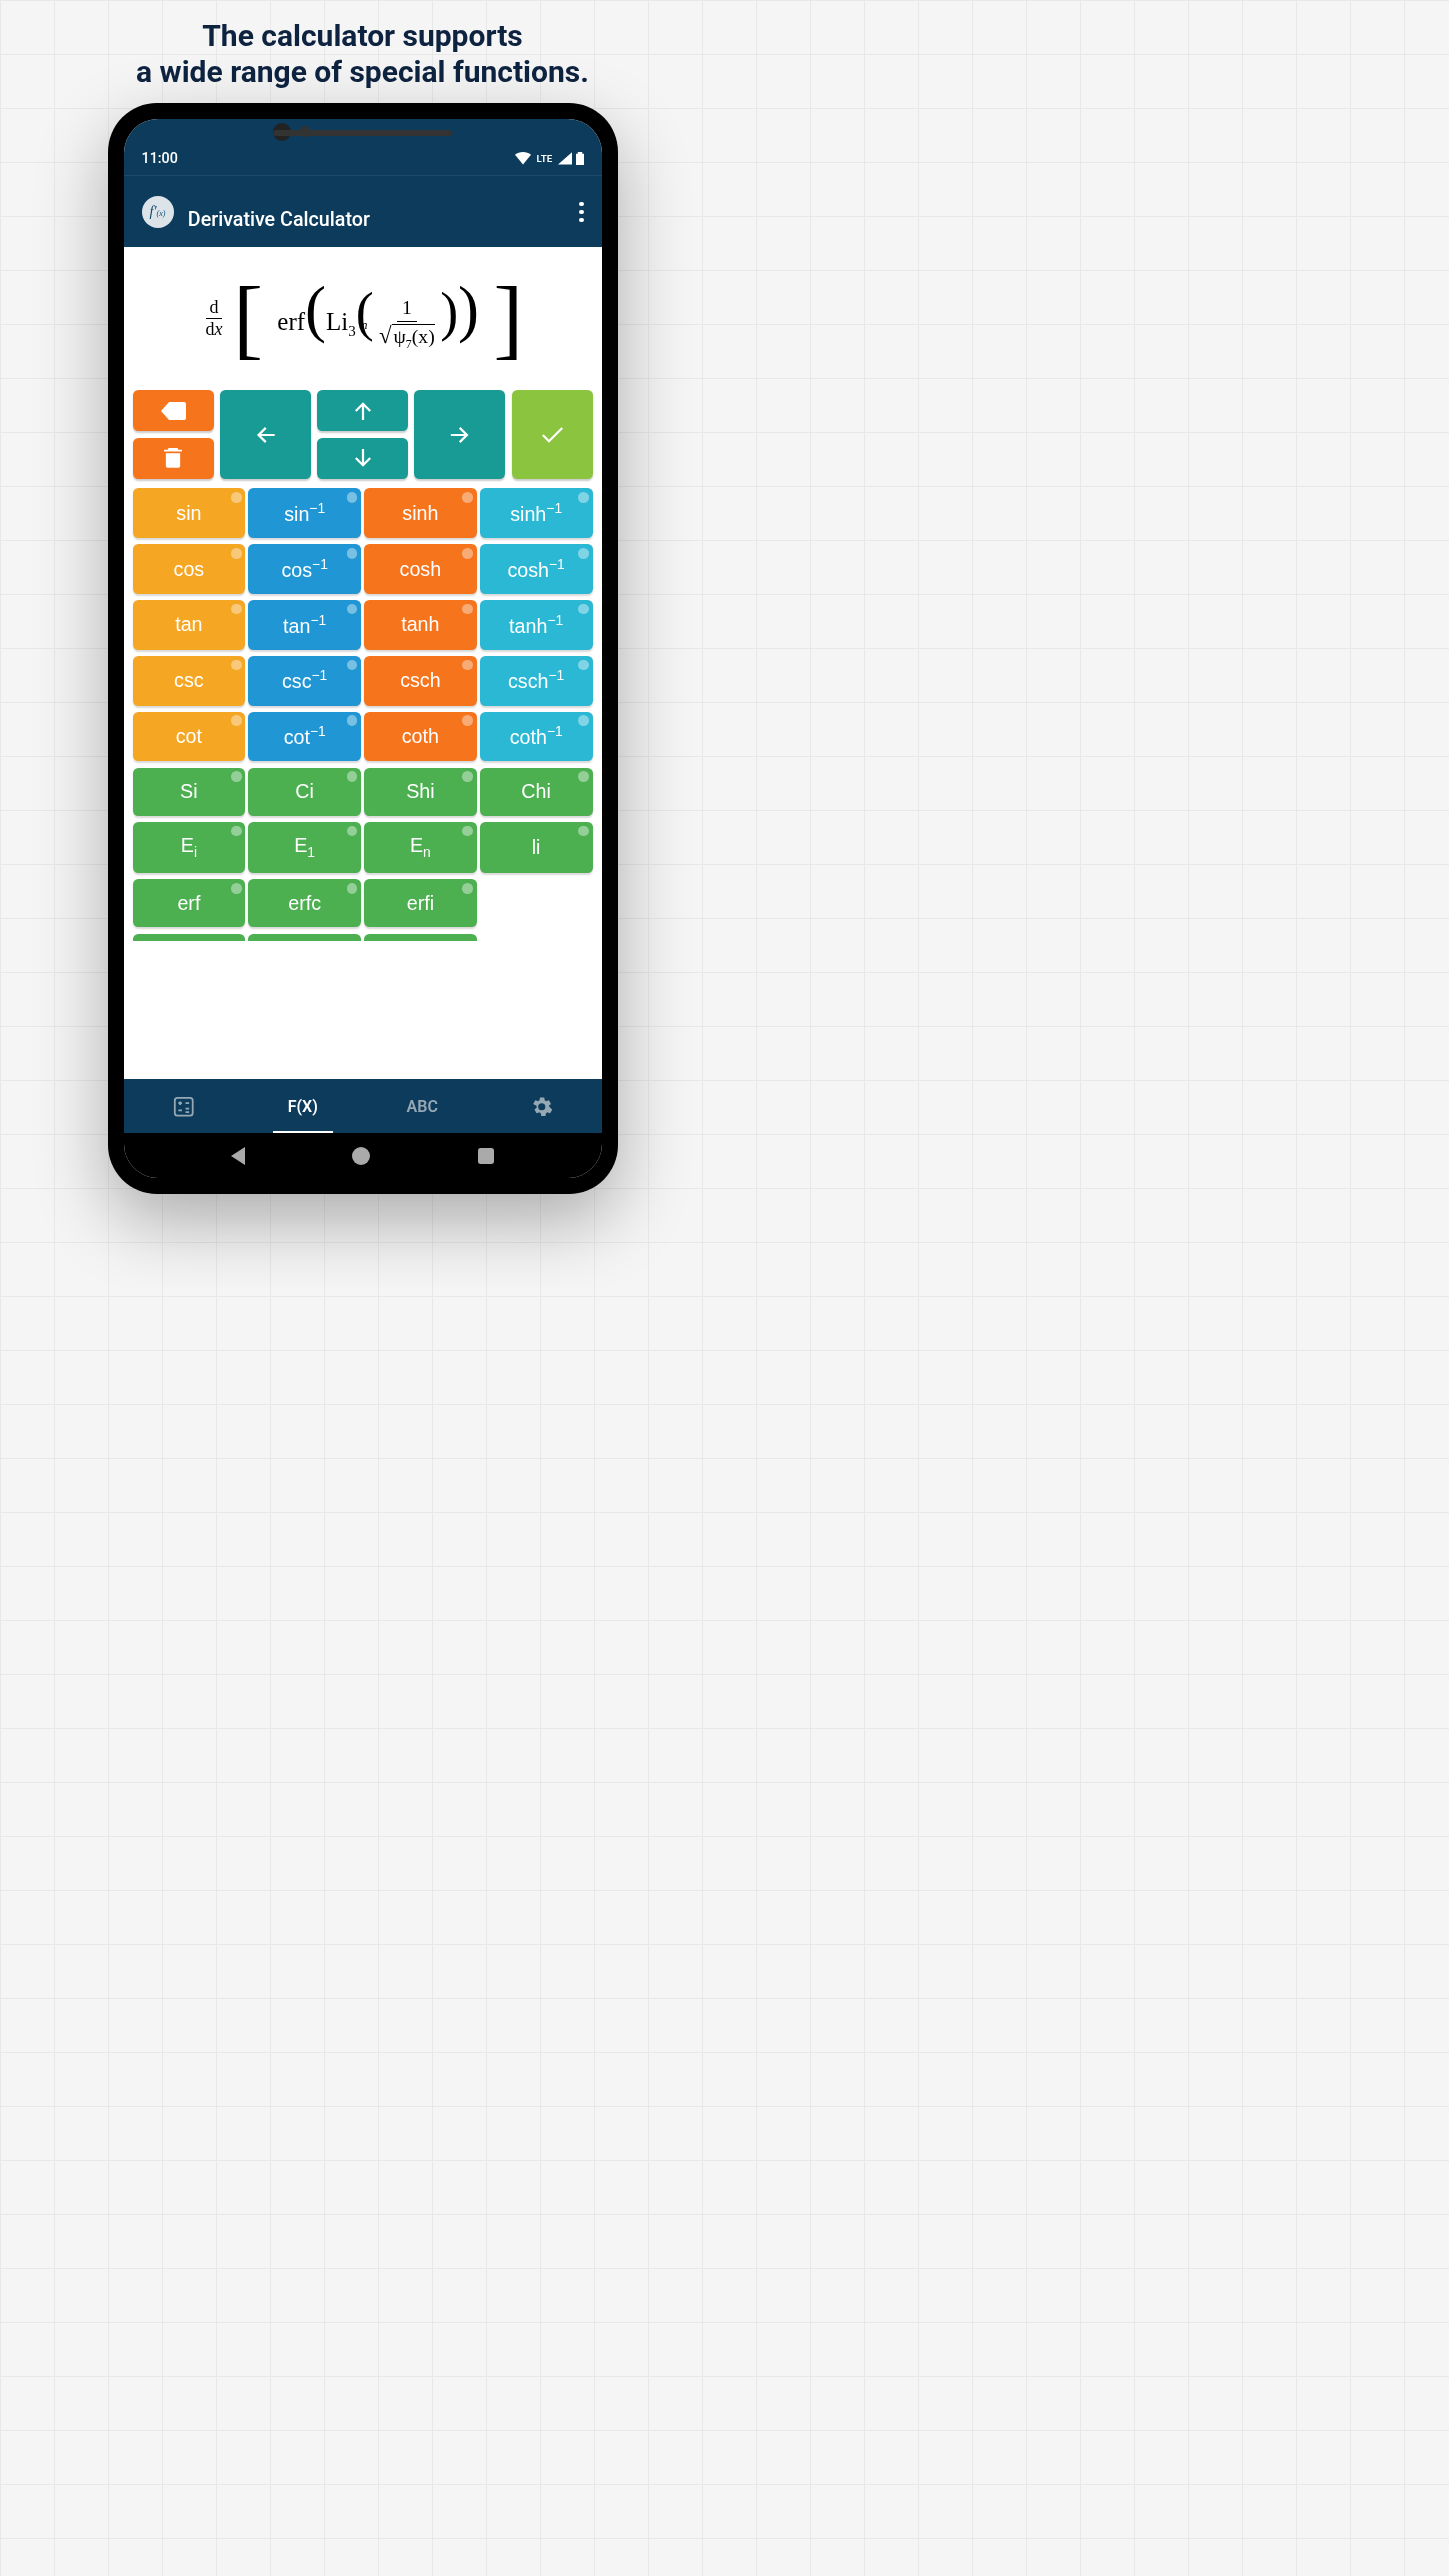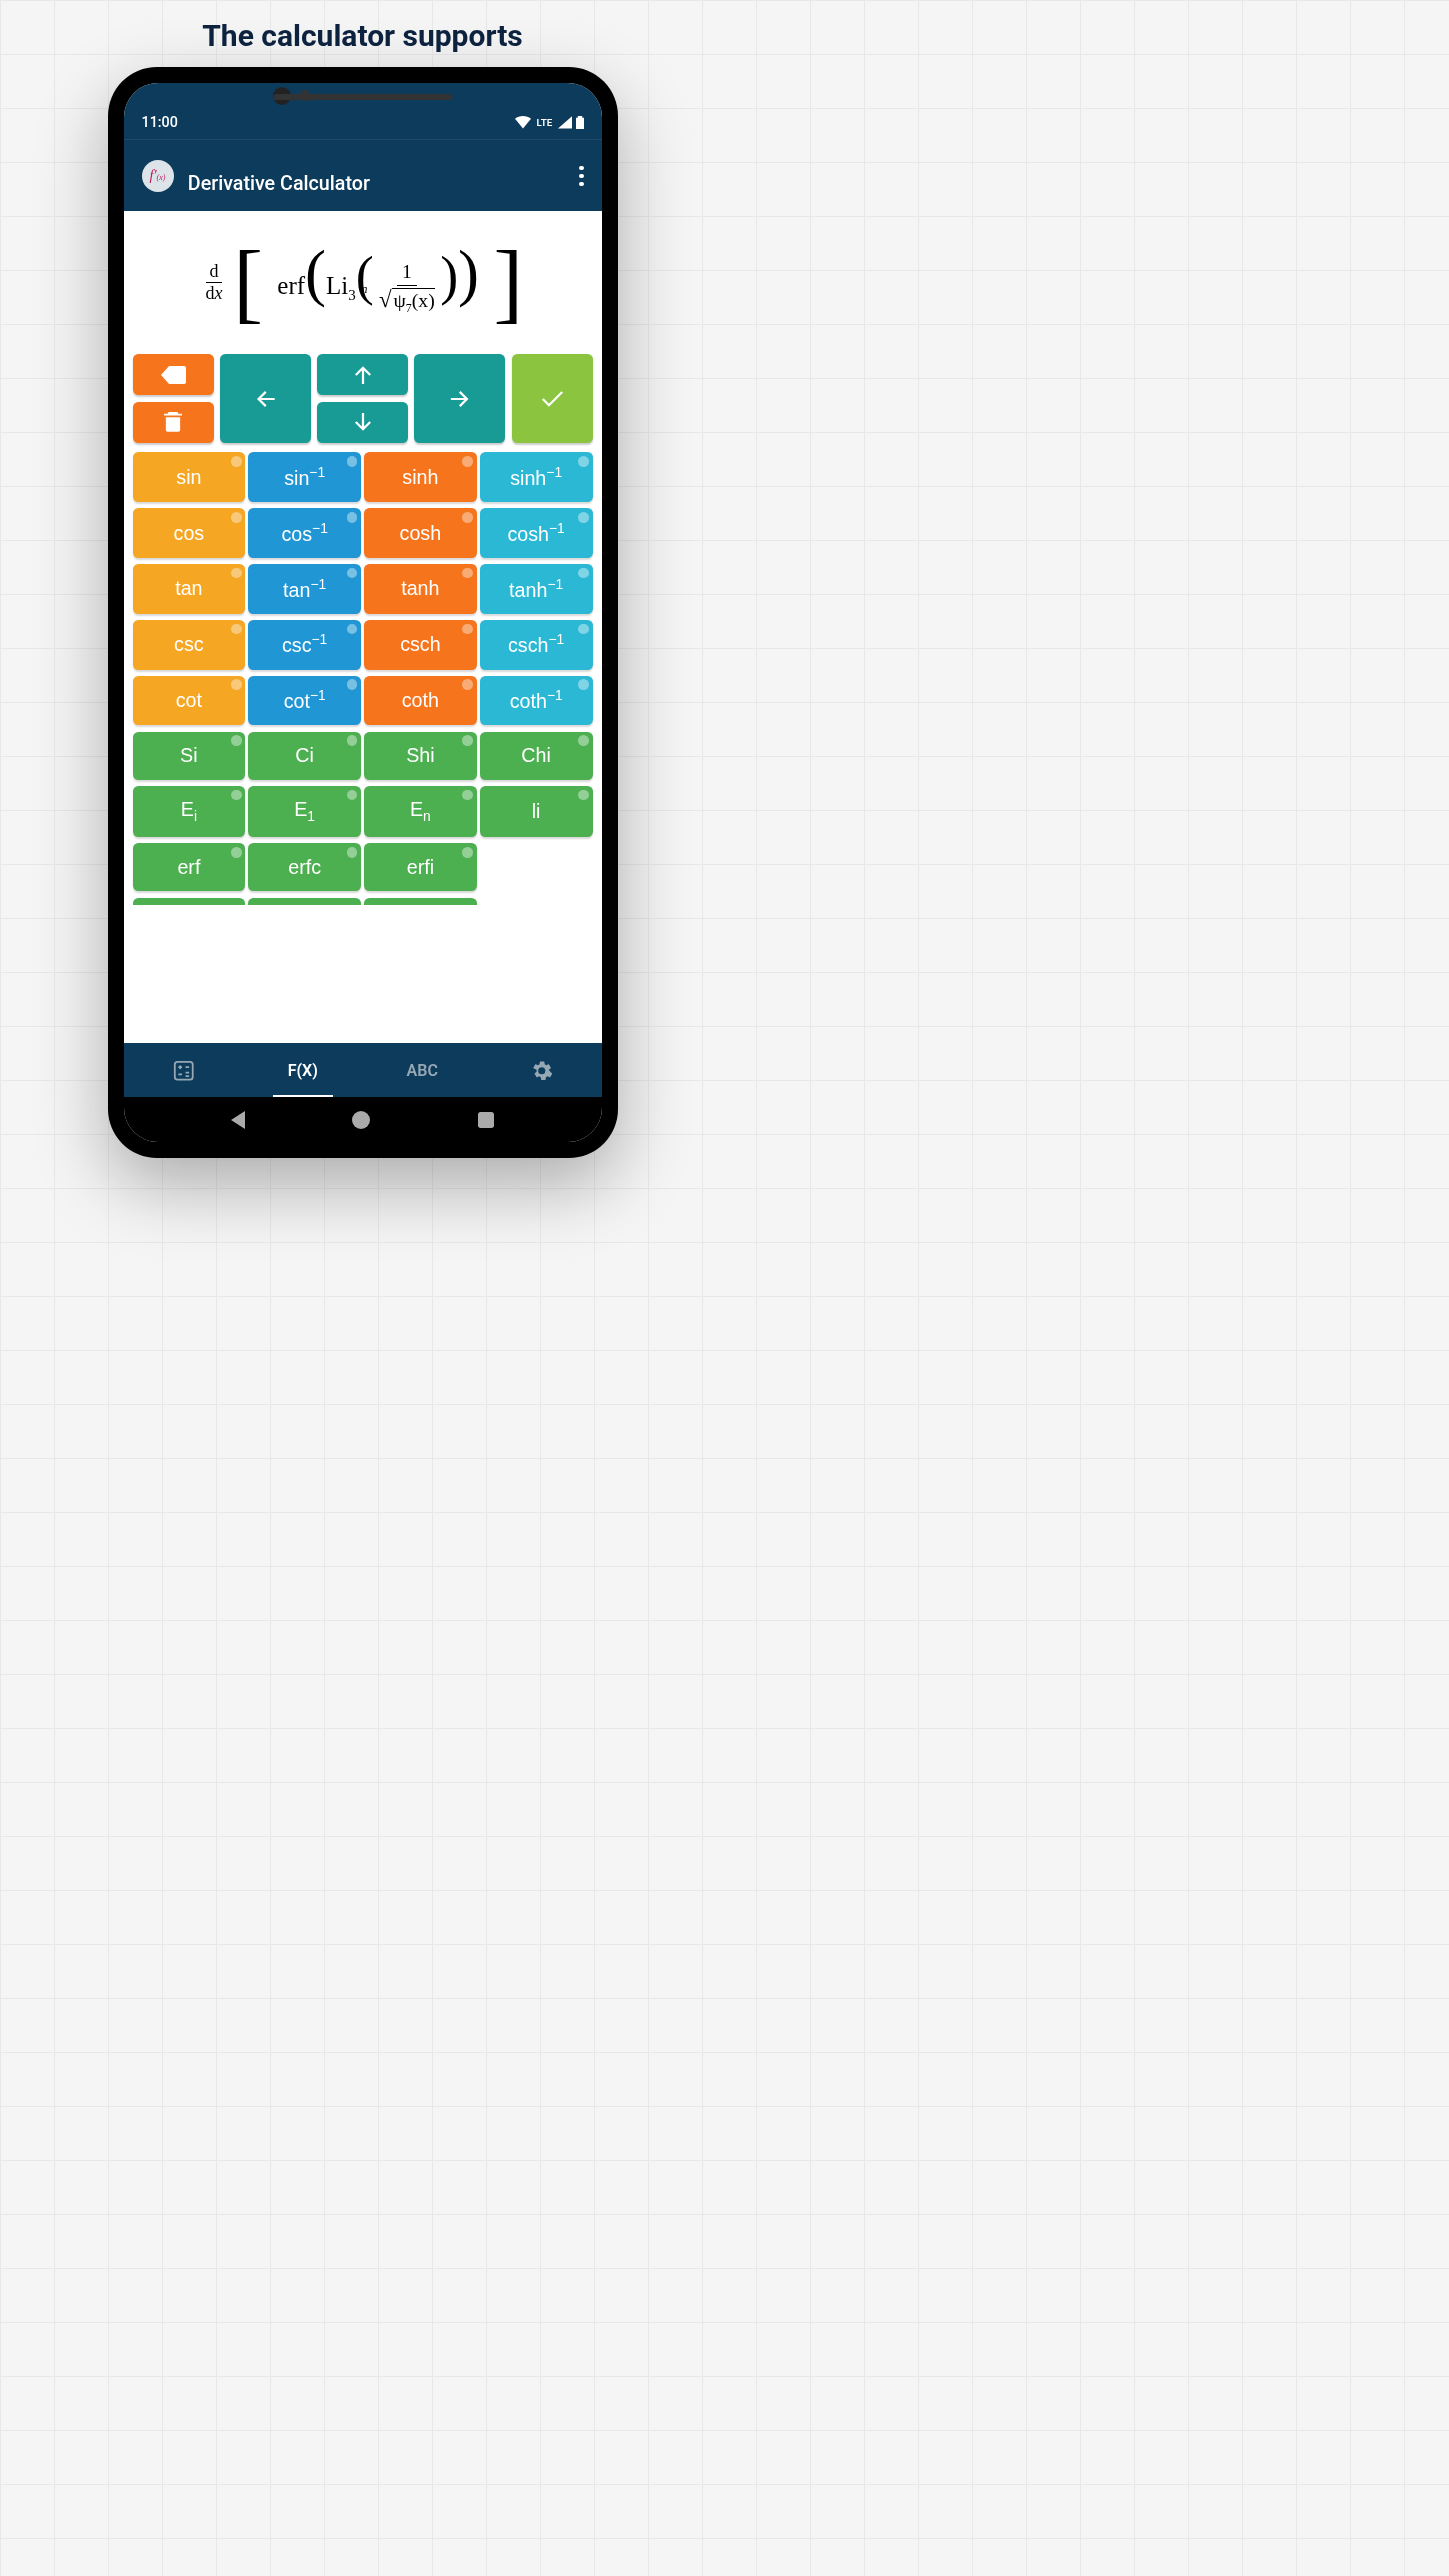--- a/index.html
+++ b/index.html
@@ -104,21 +104,21 @@
 .app-logo {
   width: 32px;
   height: 32px;
   background: #dce4ea;
   border-radius: 50%;
   display: flex;
   align-items: center;
   justify-content: center;
   font-style: italic;
   font-family: Georgia, serif;
-  color: #be185d;
+  color: #0c4a6e;
   font-size: 16px;
 }
 .app-title {
   flex: 1;
   font-size: 19.7px;
   font-weight: 500;
   margin-top: 16px;
 }
 .menu-dots {
   display: flex;
@@ -279,20 +279,21 @@
 .inner-frac .den2 { padding: 1.8px 5.4px; position: relative; }
 .root-n { position: absolute; left: -12.5px; top: -3.6px; font-size: 12.5px; font-style: italic; }
 .sqrt-sym { font-size: 23px; }
 .psi-arg { border-top: 1.3px solid #000; padding-left: 1.8px; }
 </style>
 </head>
 <body>
 
 <div class="headline">
   <span>The calculator supports</span><br>
+  <span>a wide range of special functions.</span>
 </div>
 
 <div class="phone-frame">
   <div class="phone-camera"></div>
   <div class="phone-sensor"></div>
   <div class="phone-top"></div>
   <div class="phone-screen">
 
     <div class="status-bar">
       <span>11:00</span>

